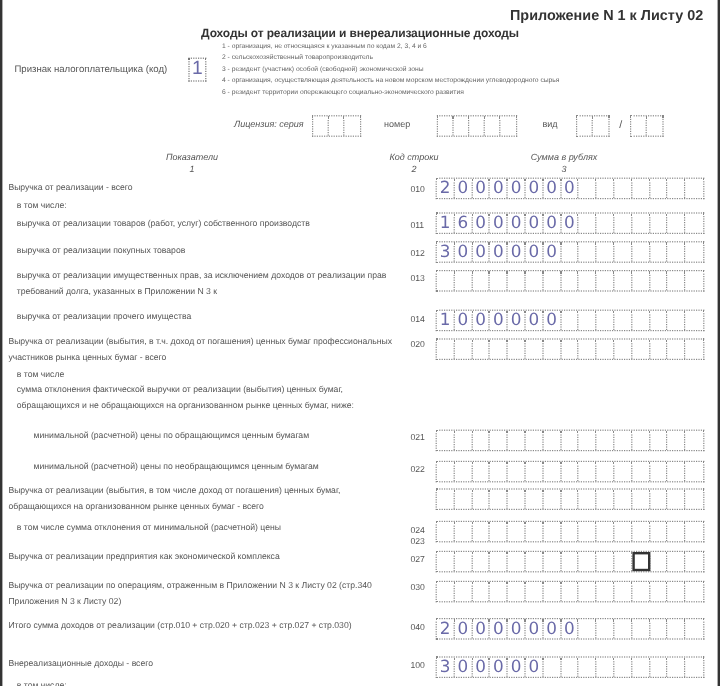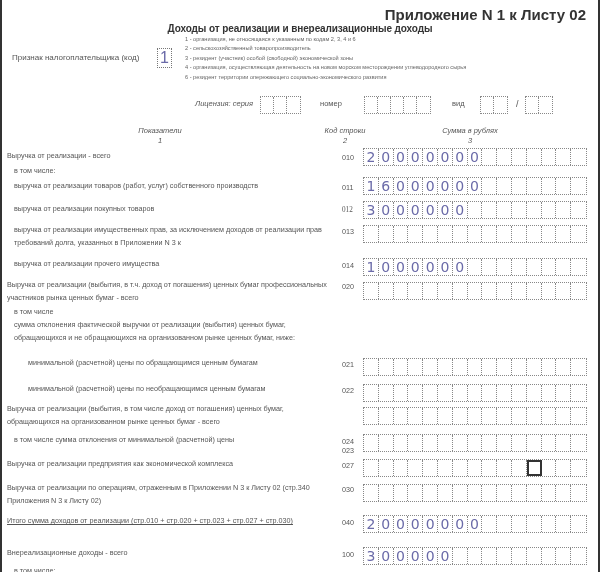--- a/index.html
+++ b/index.html
@@ -2,21 +2,21 @@
 <html><head>
 <meta charset="utf-8">
 <style>
   html, body { margin:0; padding:0; }
   body {
     width:600px; height:572px; overflow:hidden; background:#fff;
     font-family:"Liberation Sans", sans-serif; color:#555; position:relative;
   }
   .edge-l { position:absolute; left:0; top:0; width:2px; height:572px; background:#333; }
   .edge-r { position:absolute; right:0; top:0; width:2px; height:572px; background:#333; }
-  .appendix { position:absolute; right:14px; top:6px; font-size:15px; font-weight:bold; color:#333; }
+  .appendix { position:absolute; right:14px; top:6px; font-size:12px; font-weight:bold; color:#333; }
   .title { position:absolute; left:0; width:600px; top:23px; text-align:center; font-size:10px; font-weight:bold; color:#333; letter-spacing:-0.1px; }
   .sign-label { position:absolute; left:12px; top:53px; font-size:8px; color:#555; }
   .sign-box { position:absolute; left:157px; top:48px; width:13px; height:18px; border:1px dotted #777;
     font-size:16px; line-height:18px; text-align:center; color:#6a6aa8; }
   .sign-opts { position:absolute; left:185px; top:35px; font-size:5.6px; line-height:9.4px; color:#666; }
   .lic { position:absolute; top:99px; font-size:7.5px; color:#555; font-style:italic; }
   .cells { position:absolute; display:flex; border:1px dotted #888; height:16px; }
   .cells .c { width:13px; height:16px; border-right:1px dotted #888; box-sizing:border-box; }
   .cells .c:last-child { border-right:none; }
   .slash { position:absolute; top:99px; left:516px; font-size:9px; color:#555; }
@@ -114,21 +114,21 @@
       <div class="d">0</div>
       <div class="d"></div>
       <div class="d"></div>
       <div class="d"></div>
       <div class="d"></div>
       <div class="d"></div>
       <div class="d"></div>
       <div class="d"></div>
     </div>
     <div class="row-label" style="top: 203px; left: 14px; width: 330px;">выручка от реализации покупных товаров</div>
-    <div class="row-code" style="top: 206px; font-family: Liberation Serif, serif;">012</div>
+    <div class="row-code" style="top: 206px;">012</div>
     <div class="sum" style="top: 201px;">
       <div class="d">3</div>
       <div class="d">0</div>
       <div class="d">0</div>
       <div class="d">0</div>
       <div class="d">0</div>
       <div class="d">0</div>
       <div class="d">0</div>
       <div class="d"></div>
       <div class="d"></div>
@@ -305,21 +305,21 @@
       <div class="d"></div>
       <div class="d"></div>
       <div class="d"></div>
       <div class="d"></div>
       <div class="d"></div>
       <div class="d"></div>
       <div class="d"></div>
       <div class="d"></div>
       <div class="d"></div>
     </div>
-    <div class="row-label" style="top: 515px; left: 7px; width: 315px; text-decoration: underline;">Итого сумма доходов от реализации (стр.010 + стр.020 + стр.023 + стр.027 + стр.030)</div>
+    <div class="row-label" style="top: 515px; left: 7px; width: 315px;">Итого сумма доходов от реализации (стр.010 + стр.020 + стр.023 + стр.027 + стр.030)</div>
     <div class="row-code" style="top: 518px;">040</div>
     <div class="sum" style="top: 515px;">
       <div class="d">2</div>
       <div class="d">0</div>
       <div class="d">0</div>
       <div class="d">0</div>
       <div class="d">0</div>
       <div class="d">0</div>
       <div class="d">0</div>
       <div class="d">0</div>

